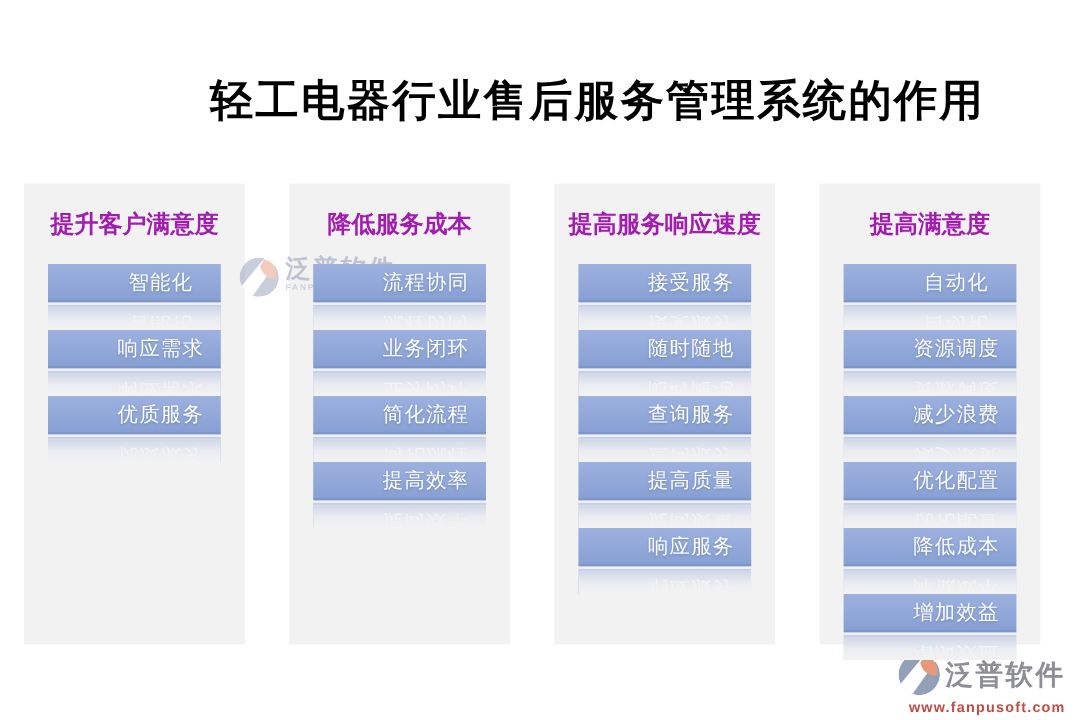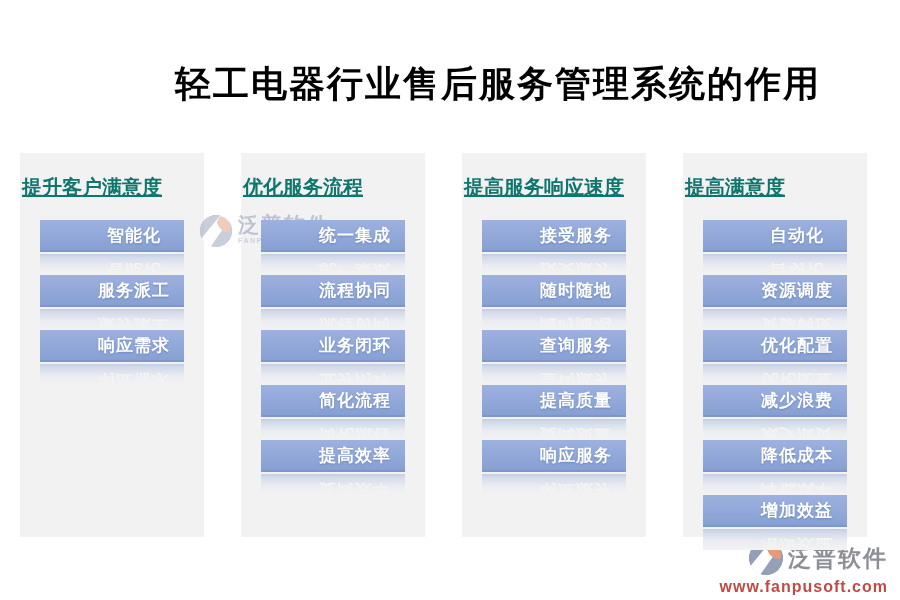--- a/index.html
+++ b/index.html
@@ -6,45 +6,45 @@
   .page{position:relative;width:900px;height:600px;background:#ffffff;overflow:hidden;
         font-family:"Liberation Sans","DejaVu Sans",sans-serif;}
 
   .main-title{position:absolute;top:60px;left:0;width:100%;margin:0;
     text-align:center;font-size:36px;font-weight:900;color:#000;
     letter-spacing:2px;padding-left:48px;}
 
   .panels{position:absolute;left:20px;top:153px;display:flex;gap:37px;}
   .panel{width:184px;height:384px;background:#f2f2f3;position:relative;}
 
-  .col-header{margin:20px 2px 0 2px;height:28px;line-height:28px;
-    font-size:20px;font-weight:900;color:#0f766e;letter-spacing:0;text-decoration:underline;}
+  .col-header{margin:20px 2px 0 2px;height:28px;line-height:28px;text-align:center;
+    font-size:20px;font-weight:900;color:#a21caf;letter-spacing:0;}
 
   .btn-list{position:relative;z-index:2;margin-top:19px;padding:0 20px;}
   .btn-row{height:55px;}
   .btn{height:32px;line-height:31px;text-align:center;color:#ffffff;
-    font-weight:bold;font-size:17px;letter-spacing:1px;
+    font-weight:normal;font-size:17px;letter-spacing:1px;
     background:linear-gradient(#9db1df,#87a0d3);
     border-bottom:2px solid #7e96c8;box-sizing:border-box;
     text-shadow:0 1px 2px rgba(70,95,150,.45);padding-left:44px;}
   .refl{height:21px;margin-top:2px;overflow:hidden;position:relative;}
   .refl .mirror{transform:scaleY(-1);opacity:.85;}
   .refl::after{content:'';position:absolute;inset:0;
     background:linear-gradient(rgba(242,242,243,.55),rgba(242,242,243,.9) 55%,#f2f2f3 95%);}
 
   .watermark{position:absolute;left:198px;top:213px;z-index:1;display:flex;
     align-items:flex-start;gap:4px;opacity:.5;}
   .watermark .wm-text-col{display:flex;flex-direction:column;}
   .wm-brand{font-size:21px;font-weight:bold;color:#8a94b0;letter-spacing:2px;line-height:24px;}
   .wm-caps{font-size:7px;font-weight:bold;color:#a5aec6;letter-spacing:1.5px;}
 
   .footer-logo{position:absolute;right:12px;bottom:4px;text-align:right;}
   .fl-top{display:flex;align-items:center;justify-content:flex-end;gap:3px;}
   .fl-brand{font-size:23px;font-weight:bold;color:#8d8e96;letter-spacing:2px;line-height:26px;}
-  .fl-url{font-size:16px;font-weight:bold;color:#c14b43;letter-spacing:1px;
+  .fl-url{font-size:12px;font-weight:bold;color:#c14b43;letter-spacing:1px;
     margin-top:1px;cursor:pointer;}
   .logo-svg{display:block;}
 </style>
 </head>
 <body>
 
 <div class="page">
 
   <h1 class="main-title">轻工电器行业售后服务管理系统的作用</h1>
 
@@ -71,43 +71,37 @@
   <section class="panel">
     <h2 class="col-header">提升客户满意度</h2>
     <div class="btn-list">
           <div class="btn-row">
             <div class="btn">智能化</div>
             <div class="refl">
               <div class="btn mirror">智能化</div>
             </div>
           </div>
           <div class="btn-row">
-            <div class="btn">服务派工</div>
-            <div class="refl">
-              <div class="btn mirror">服务派工</div>
-            </div>
-          </div>
-          <div class="btn-row">
             <div class="btn">响应需求</div>
             <div class="refl">
               <div class="btn mirror">响应需求</div>
             </div>
           </div>
-        </div>
-  </section>
-
-  <section class="panel">
-    <h2 class="col-header">优化服务流程</h2>
-    <div class="btn-list">
-          <div class="btn-row">
-            <div class="btn">统一集成</div>
-            <div class="refl">
-              <div class="btn mirror">统一集成</div>
-            </div>
-          </div>
+          <div class="btn-row">
+            <div class="btn">优质服务</div>
+            <div class="refl">
+              <div class="btn mirror">优质服务</div>
+            </div>
+          </div>
+        </div>
+  </section>
+
+  <section class="panel">
+    <h2 class="col-header">降低服务成本</h2>
+    <div class="btn-list">
           <div class="btn-row">
             <div class="btn">流程协同</div>
             <div class="refl">
               <div class="btn mirror">流程协同</div>
             </div>
           </div>
           <div class="btn-row">
             <div class="btn">业务闭环</div>
             <div class="refl">
               <div class="btn mirror">业务闭环</div>
@@ -173,29 +167,29 @@
               <div class="btn mirror">自动化</div>
             </div>
           </div>
           <div class="btn-row">
             <div class="btn">资源调度</div>
             <div class="refl">
               <div class="btn mirror">资源调度</div>
             </div>
           </div>
           <div class="btn-row">
+            <div class="btn">减少浪费</div>
+            <div class="refl">
+              <div class="btn mirror">减少浪费</div>
+            </div>
+          </div>
+          <div class="btn-row">
             <div class="btn">优化配置</div>
             <div class="refl">
               <div class="btn mirror">优化配置</div>
-            </div>
-          </div>
-          <div class="btn-row">
-            <div class="btn">减少浪费</div>
-            <div class="refl">
-              <div class="btn mirror">减少浪费</div>
             </div>
           </div>
           <div class="btn-row">
             <div class="btn">降低成本</div>
             <div class="refl">
               <div class="btn mirror">降低成本</div>
             </div>
           </div>
           <div class="btn-row">
             <div class="btn">增加效益</div>

